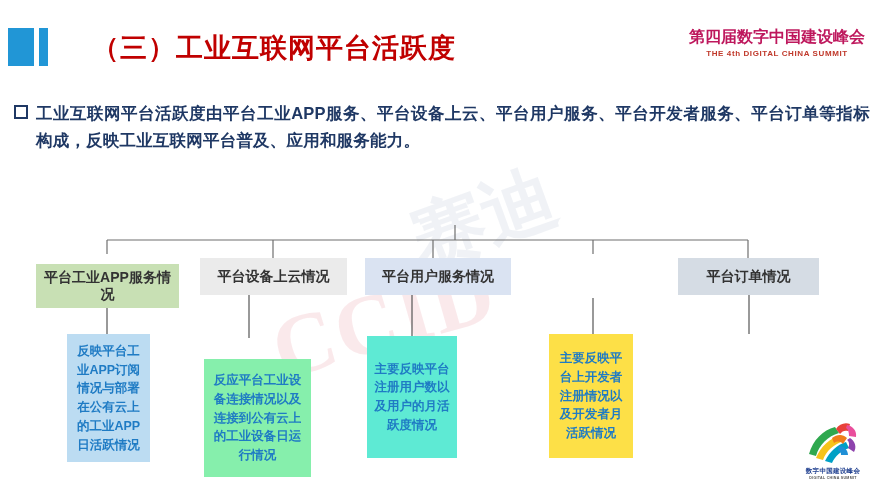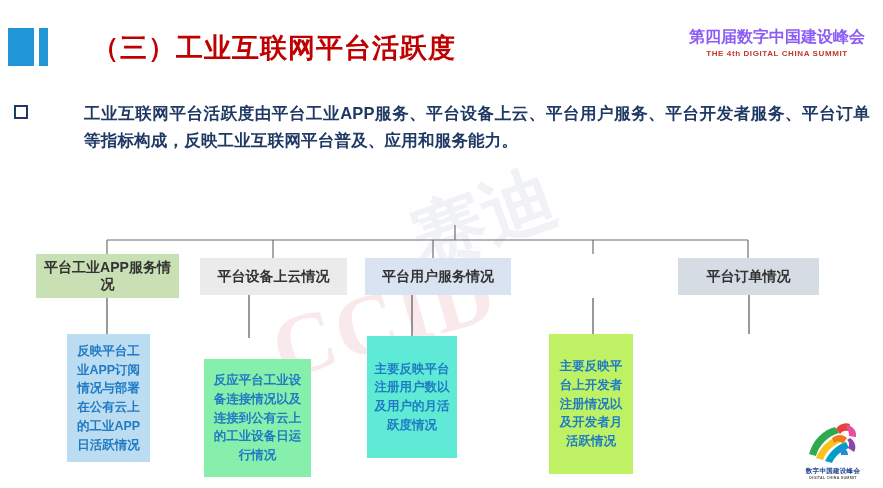--- a/index.html
+++ b/index.html
@@ -75,21 +75,21 @@
 
   .summit-logo {
     position: absolute;
     right: 18px; top: 28px;
     text-align: center;
     z-index: 3;
   }
   .summit-cn {
     font-size: 16px;
     font-weight: bold;
-    color: #8b5cf6;
+    color: #be185d;
     letter-spacing: 0px;
     white-space: nowrap;
     line-height: 1.1;
   }
   .summit-en {
     font-size: 8px;
     font-weight: bold;
     color: #c0392b;
     letter-spacing: 0.6px;
     white-space: nowrap;
@@ -97,21 +97,20 @@
   }
 
   
   .bullet-wrap {
     position: absolute;
     left: 14px; top: 100px;
     width: 856px;
     z-index: 3;
     display: flex;
     align-items: flex-start;
-    gap: 48px;
   }
   .bullet-marker {
     flex: 0 0 auto;
     width: 10px; height: 10px;
     border: 2px solid #1f3864;
     margin-top: 5px;
     margin-right: 8px;
     background: #ffffff;
   }
   .bullet-text {
@@ -160,38 +159,38 @@
     letter-spacing: 1px;
   }
 
   .cat-node {
     font-size: 14px;
     font-weight: bold;
     color: #333333;
     line-height: 1.25;
     padding: 2px 4px;
   }
-  .cat-1 { left: 36px;  top: 254px; width: 143px; height: 44px; background: #c8e0b4; }
+  .cat-1 { left: 36px;  top: 264px; width: 143px; height: 44px; background: #c8e0b4; }
   .cat-2 { left: 200px; top: 258px; width: 147px; height: 37px; background: #ebebeb; }
   .cat-3 { left: 365px; top: 258px; width: 146px; height: 37px; background: #dae3f2; }
   .cat-4 { left: 522px; top: 254px; width: 143px; height: 44px; background: #c8e0b4; }
   .cat-5 { left: 678px; top: 258px; width: 141px; height: 37px; background: #d5dce4; }
 
   .desc-node {
     font-size: 12.5px;
     font-weight: bold;
     color: #1f7bc4;
     line-height: 1.5;
     padding: 6px 5px;
     align-items: center;
   }
   .desc-1 { left: 67px;  top: 334px; width: 83px;  height: 128px; background: #bcdcf2; }
   .desc-2 { left: 204px; top: 338px; width: 107px;  height: 118px; background: #86efac; margin-top: 21px; }
   .desc-3 { left: 367px; top: 336px; width: 90px;  height: 122px; background: #5eead4; }
-  .desc-4 { left: 549px; top: 334px; width: 84px;  height: 140px; background: #bef264; }
+  .desc-4 { left: 549px; top: 334px; width: 84px;  height: 124px; background: #fde047; }
   .desc-5 { left: 706px; top: 334px; width: 86px;  height: 126px; background: #bcdcf2; }
 
   
   .bottom-logo {
     position: absolute;
     right: 14px; bottom: 8px;
     width: 72px;
     text-align: center;
     z-index: 3;
   }

